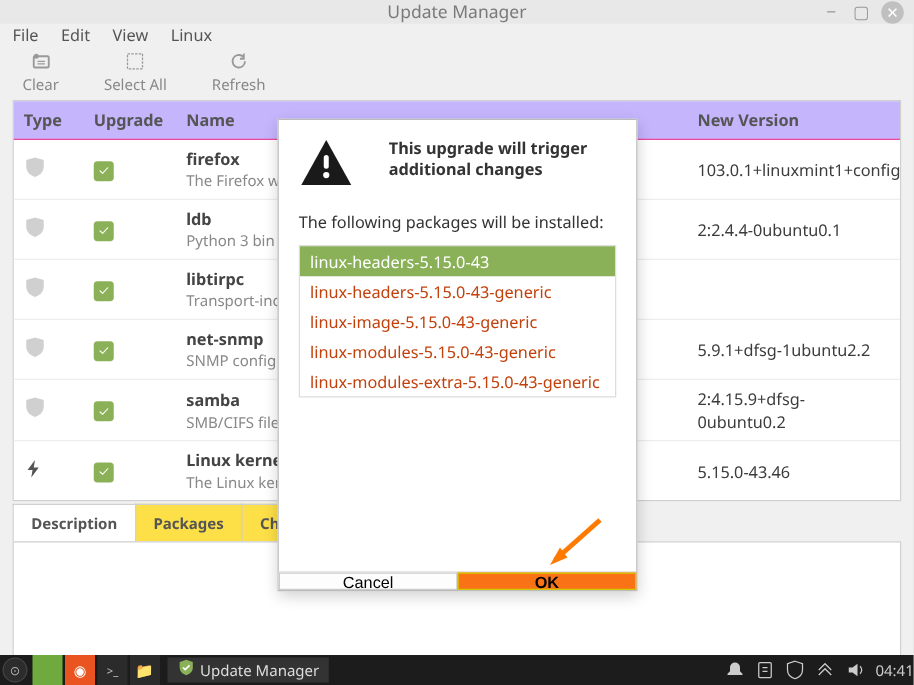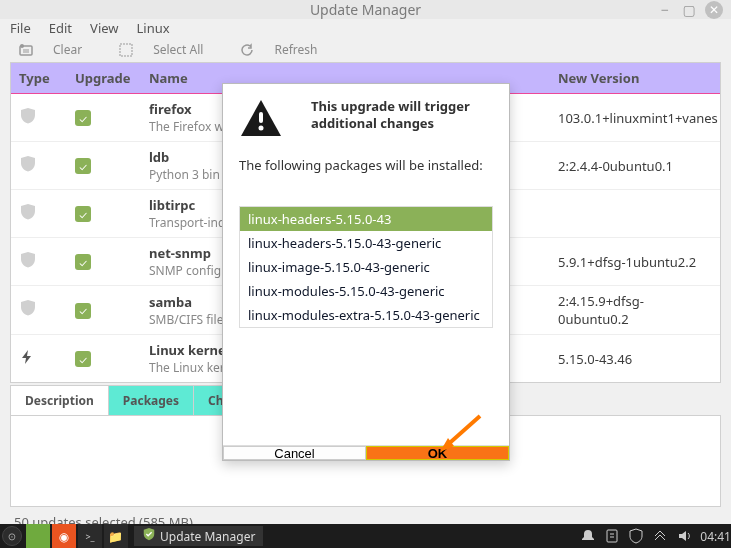--- a/index.html
+++ b/index.html
@@ -4,58 +4,58 @@
 <style>
 * { box-sizing: border-box; margin: 0; padding: 0; }
 body { font-family: "Noto Sans", "Segoe UI", Ubuntu, sans-serif; font-size: 13px; color: #3c3c3c; background: #d7d7d7; width: 731px; height: 548px; overflow: hidden; position: relative; }
 .window { background: #f0f0f0; width: 731px; height: 524px; display: flex; flex-direction: column; }
 .titlebar { height: 30px; background: #e8e8e8; display: flex; align-items: center; justify-content: center; position: relative; color: #7a7a7a; font-size: 14px; }
 .titlebar-controls { position: absolute; right: 8px; display: flex; gap: 8px; align-items: center; }
 .tb-btn { width: 16px; height: 16px; display: flex; align-items: center; justify-content: center; color: #999; font-size: 14px; }
 .tb-close { width: 18px; height: 18px; border-radius: 50%; background: #c0c0c0; color: #fff; font-size: 12px; }
 .menubar { height: 24px; display: flex; align-items: center; padding: 0 10px; gap: 18px; color: #555; font-size: 13px; }
 .toolbar { height: 48px; display: flex; align-items: flex-start; padding: 4px 18px; gap: 36px; color: #888; font-size: 12px; }
-.toolbar-item { display: flex; flex-direction: row; align-items: center; gap: 19px; }
+.toolbar-item { display: flex; flex-direction: column; align-items: center; gap: 2px; }
 .toolbar-icon { width: 16px; height: 16px; color: #888; }
 .content { flex: 1; padding: 0 10px; display: flex; flex-direction: column; }
 .list { border: 1px solid #d0d0d0; background: #fff; }
 .list-header { display: flex; background: #c4b5fd; border-bottom: 1px solid #ec4899; font-weight: bold; color: #555; }
 .col-type { width: 58px; padding: 6px 8px; }
 .col-upgrade { width: 72px; padding: 6px 6px; }
 .col-name { flex: 1; padding: 6px 8px; }
 .col-newver { width: 170px; padding: 6px 8px; margin-left: 40px; }
 .row { display: flex; align-items: center; border-bottom: 1px solid #eee; min-height: 34px; }
 .row:last-child { border-bottom: none; }
 .shield { width: 18px; height: 18px; display: inline-block; }
 .shield svg { width: 18px; height: 18px; fill: #c8c8c8; }
 .bolt svg { width: 16px; height: 16px; fill: #555; }
 .check { width: 16px; height: 16px; border-radius: 3px; background: #8bb158; display: inline-flex; align-items: center; justify-content: center; color: #fff; font-size: 11px; }
 .pkg-name { font-weight: bold; color: #444; }
 .pkg-desc { color: #888; font-size: 12px; }
 .tabs { display: flex; margin-top: 2px; font-weight: bold; }
-.tab { padding: 6px 14px; border: 1px solid #d0d0d0; border-bottom: none; background: #5eead4; margin-right: -1px; font-size: 12px; color: #555; }
+.tab { padding: 6px 14px; border: 1px solid #d0d0d0; border-bottom: none; background: #fde047; margin-right: -1px; font-size: 12px; color: #555; }
 .tab.active { background: #fff; }
 .tabpanel { border: 1px solid #d0d0d0; background: #fff; height: 92px; }
 .statusbar { padding: 6px 14px; color: #666; font-size: 13px; }
 .taskbar { position: absolute; bottom: 0; left: 0; right: 0; height: 24px; background: #1c1c1c; display: flex; align-items: center; color: #ccc; font-size: 12px; }
 .tb-left { display: flex; align-items: center; gap: 2px; }
 .tlaunch { width: 24px; height: 24px; display: flex; align-items: center; justify-content: center; }
 .task-item { background: #333; padding: 2px 8px; margin-left: 4px; height: 20px; display: flex; align-items: center; gap: 4px; color: #ddd; }
 .tb-right { margin-left: auto; display: flex; align-items: center; gap: 8px; padding-right: 0; }
 .tray-icon { width: 16px; height: 16px; }
 .dialog-backdrop { position: absolute; top: 0; left: 0; width: 731px; height: 524px; pointer-events: none; }
-.dialog { position: absolute; left: 222px; top: 83px; width: 288px; height: 378px; background: #fff; border: 1px solid #bbb; box-shadow: 0 4px 12px rgba(0,0,0,0.2); display: flex; flex-direction: column; pointer-events: auto; }
+.dialog { position: absolute; left: 222px; top: 95px; width: 288px; height: 378px; background: #fff; border: 1px solid #bbb; box-shadow: 0 4px 12px rgba(0,0,0,0.2); display: flex; flex-direction: column; pointer-events: auto; }
 .dialog-body { padding: 14px 16px; flex: 1; display: flex; flex-direction: column; }
 .dlg-head { display: flex; gap: 28px; margin-bottom: 14px; }
 .warn-icon { width: 44px; flex-shrink: 0; }
 .warn-icon svg { width: 44px; height: 40px; }
 .dlg-title { font-weight: bold; color: #333; font-size: 13px; line-height: 1.3; }
 .dlg-text { font-size: 13px; color: #333; margin-bottom: 10px; }
-.pkg-list { border: 1px solid #ddd; background: #fff; font-size: 13px; margin-top: 22px; }
-.pkg-row { padding: 3px 8px; color: #0f172a; }
+.pkg-list { border: 1px solid #ddd; background: #fff; font-size: 13px; }
+.pkg-row { padding: 3px 8px; color: #c2410c; }
 .pkg-row.sel { background: #8bb158; color: #fff; }
 .dialog-buttons { display: flex; border-top: 1px solid #ddd; }
 .dlg-btn { flex: 1; height: 14px; display: flex; align-items: center; justify-content: center; font-size: 13px; border: 1px solid #ccc; background: #fdfdfd; margin: 0; }
 .dlg-btn.ok { background: #f97316; border-color: #d4c800; font-weight: bold; }
 .arrow { position: absolute; left: 432px; top: 410px; pointer-events: none; }
 .arrow svg { width: 60px; height: 50px; }
 .mint-circle { width: 20px; height: 20px; border-radius: 50%; background: #2c2c2c; border: 1px solid #444; display: flex; align-items: center; justify-content: center; color: #aaa; font-size: 10px; }
 </style>
 </head>
 <body>
@@ -111,21 +111,21 @@
       <div id="rows">
           <div class="row">
             <div class="col-type"><span class="shield"><svg viewBox="0 0 18 18">
                   <path d="M9 1l7 2v5c0 5-3.5 7.5-7 8.5C5.5 15.5 2 13 2 8V3z" fill="#d0d0d0"></path>
                 </svg></span></div>
             <div class="col-upgrade"><span class="check">✓</span></div>
             <div class="col-name">
               <div class="pkg-name">firefox</div>
               <div class="pkg-desc">The Firefox w</div>
             </div>
-            <div class="col-newver">103.0.1+linuxmint1+vanes</div>
+            <div class="col-newver">103.0.1+linuxmint1+config</div>
           </div>
           <div class="row">
             <div class="col-type"><span class="shield"><svg viewBox="0 0 18 18">
                   <path d="M9 1l7 2v5c0 5-3.5 7.5-7 8.5C5.5 15.5 2 13 2 8V3z" fill="#d0d0d0"></path>
                 </svg></span></div>
             <div class="col-upgrade"><span class="check">✓</span></div>
             <div class="col-name">
               <div class="pkg-name">ldb</div>
               <div class="pkg-desc">Python 3 bin</div>
             </div>

